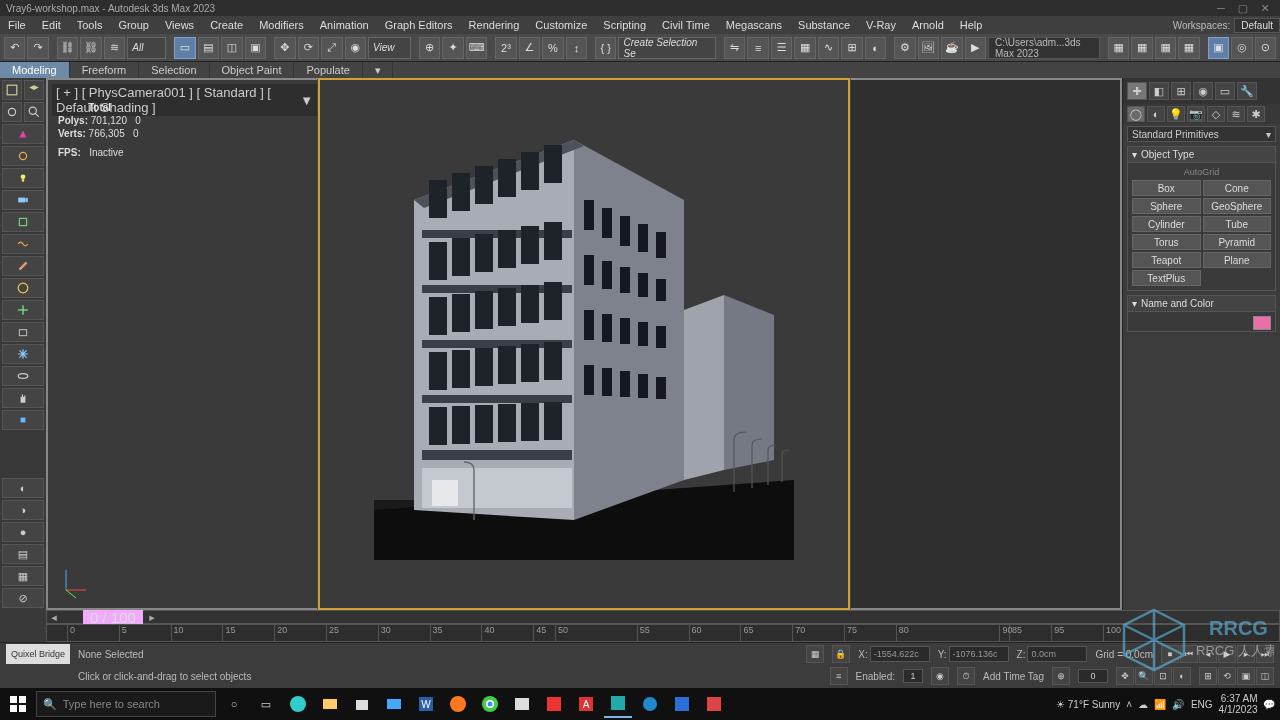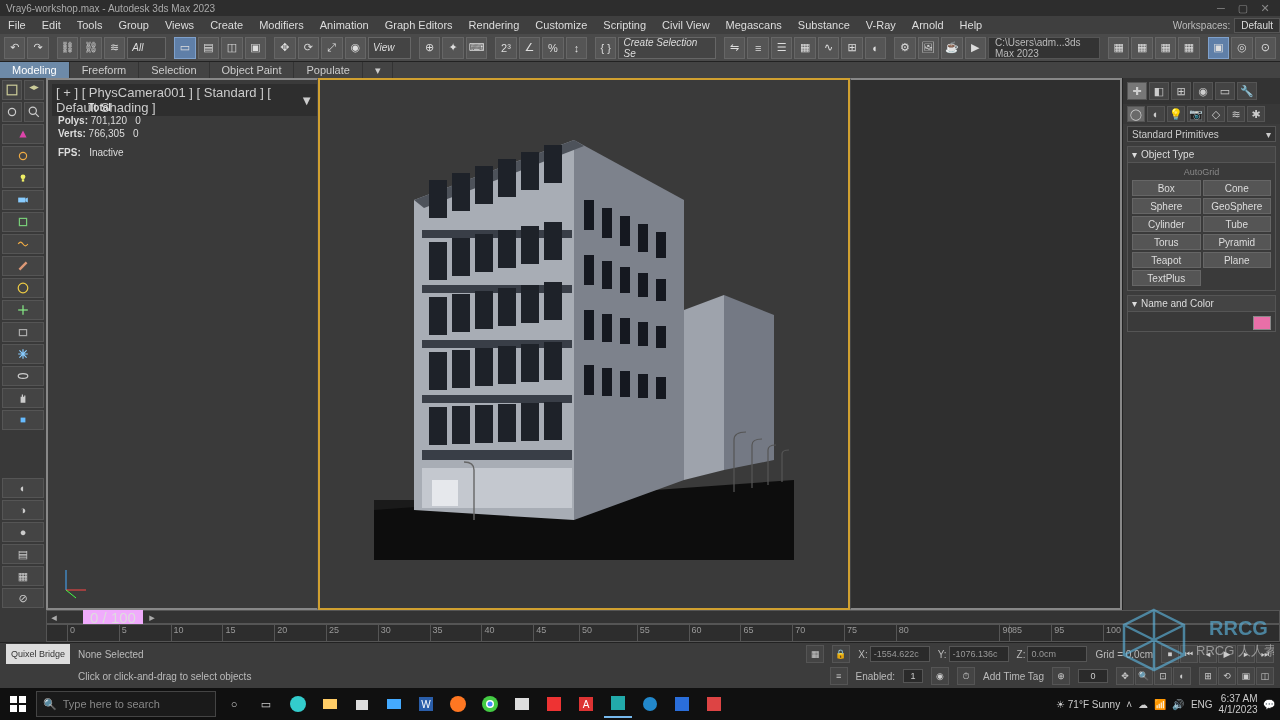--- a/index.html
+++ b/index.html
@@ -118,21 +118,21 @@
   <span class="menu">Tools</span>
   <span class="menu">Group</span>
   <span class="menu">Views</span>
   <span class="menu">Create</span>
   <span class="menu">Modifiers</span>
   <span class="menu">Animation</span>
   <span class="menu">Graph Editors</span>
   <span class="menu">Rendering</span>
   <span class="menu">Customize</span>
   <span class="menu">Scripting</span>
-  <span class="menu">Civil View</span>
+  <span class="menu">Civil Time</span>
   <span class="menu">Megascans</span>
   <span class="menu">Substance</span>
   <span class="menu">V-Ray</span>
   <span class="menu">Arnold</span>
   <span class="menu">Help</span>
   <div class="right">
     <span class="workspaces-label">Workspaces:</span>
     <span class="workspaces-value">Default</span>
   </div>
 </div>
@@ -499,21 +499,21 @@
       <div class="tick" style="left: 20px;">0</div>
       <div class="tick" style="left: 71.8px;">5</div>
       <div class="tick" style="left: 123.6px;">10</div>
       <div class="tick" style="left: 175.4px;">15</div>
       <div class="tick" style="left: 227.2px;">20</div>
       <div class="tick" style="left: 279px;">25</div>
       <div class="tick" style="left: 330.8px;">30</div>
       <div class="tick" style="left: 382.6px;">35</div>
       <div class="tick" style="left: 434.4px;">40</div>
       <div class="tick" style="left: 486.2px;">45</div>
-      <div class="tick" style="left: 532px;">50</div>
+      <div class="tick" style="left: 508px;">50</div>
       <div class="tick" style="left: 589.8px;">55</div>
       <div class="tick" style="left: 641.6px;">60</div>
       <div class="tick" style="left: 693.4px;">65</div>
       <div class="tick" style="left: 745.2px;">70</div>
       <div class="tick" style="left: 797px;">75</div>
       <div class="tick" style="left: 848.8px;">80</div>
       <div class="tick" style="left: 916px; margin-left: 46px;">85</div>
       <div class="tick" style="left: 952.4px;">90</div>
       <div class="tick" style="left: 1004.2px;">95</div>
       <div class="tick" style="left: 1056px;">100</div>

